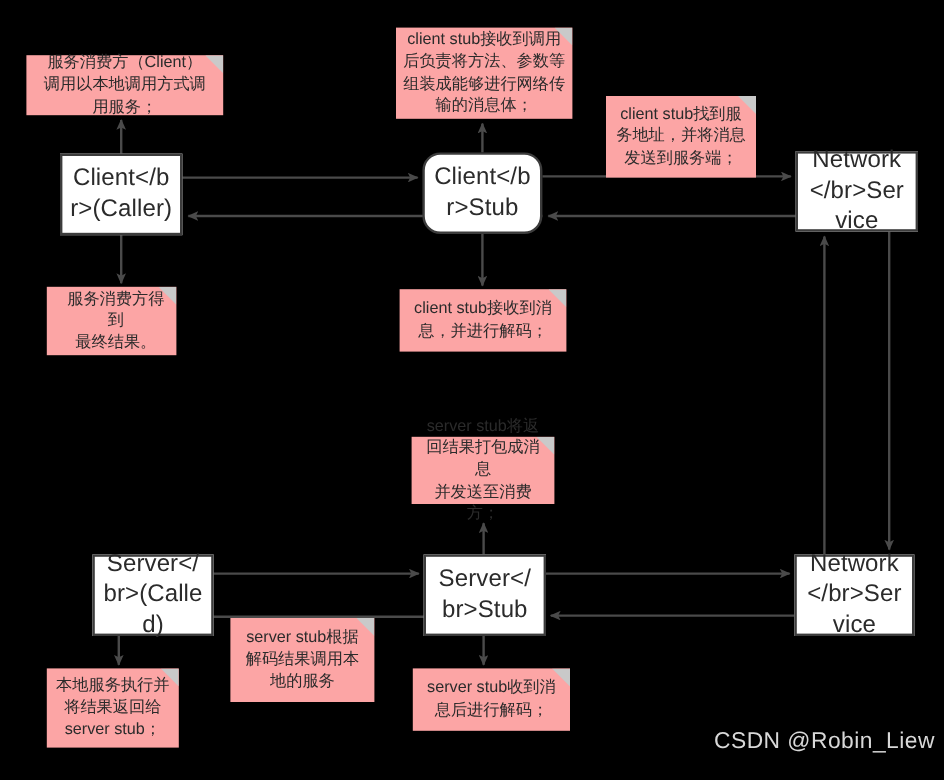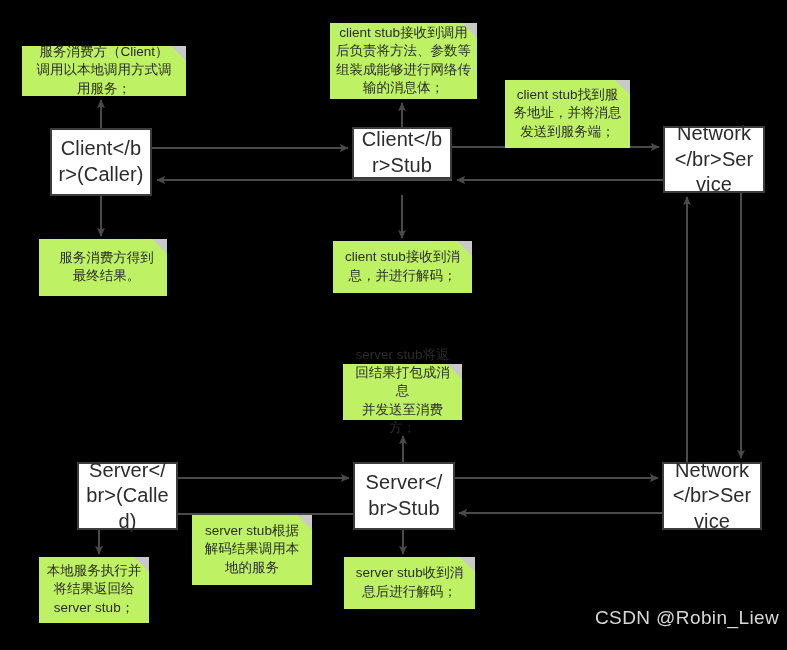--- a/index.html
+++ b/index.html
@@ -35,21 +35,21 @@
     color: #2b2b2b;
     font-size: 20px;
     line-height: 1.28;
     letter-spacing: 0.1px;
     white-space: pre-wrap;
     word-break: break-all;
     padding: 0 6px;
   }
   .note {
     position: absolute;
-    background: #bef264;
+    background: #fca5a5;
     box-sizing: border-box;
     color: #2b2b2b;
     font-size: 13.5px;
     line-height: 1.35;
     text-align: center;
     display: flex;
     align-items: center;
     justify-content: center;
     padding: 3px 6px 4px 6px;
     white-space: pre-wrap;
@@ -113,21 +113,21 @@
 
     <line x1="403" y1="530" x2="403" y2="554" stroke="#4a4a4a" stroke-width="2" marker-end="url(#arrowhead)"></line>
 
     <line x1="455" y1="478" x2="658" y2="478" stroke="#4a4a4a" stroke-width="2" marker-end="url(#arrowhead)"></line>
 
     <line x1="662" y1="513" x2="459" y2="513" stroke="#4a4a4a" stroke-width="2" marker-end="url(#arrowhead)"></line>
   </svg>
 
   <div class="node" style="left:50px; top:128px; width:102px; height:68px;">Client&lt;/br&gt;(Caller)</div>
 
-  <div class="node" style="left:352px; top:127px; width:100px; height:52px;">Client&lt;/br&gt;Stub</div>
+  <div class="node" style="left:352px; top:127px; width:100px; height:68px;border-radius:15px;">Client&lt;/br&gt;Stub</div>
 
   <div class="node" style="left:663px; top:126px; width:102px; height:67px;">Network&lt;/br&gt;Service</div>
 
   <div class="node" style="left:49px; top:462px; width:101px; height:68px;margin-left:28px;">Server&lt;/br&gt;(Called)</div>
 
   <div class="node" style="left:353px; top:462px; width:102px; height:68px;">Server&lt;/br&gt;Stub</div>
 
   <div class="node" style="left:662px; top:462px; width:100px; height:68px;">Network&lt;/br&gt;Service</div>
 
   <div class="note" style="left:22px; top:46px; width:164px; height:50px;">
@@ -145,21 +145,21 @@
 输的消息体；</span>
   </div>
 
   <div class="note" style="left:505px; top:80px; width:125px; height:68px;">
     <span class="fold"></span>
     <span>client stub找到服
 务地址，并将消息
 发送到服务端；</span>
   </div>
 
-  <div class="note" style="left:39px; top:239px; width:128px; height:57px;padding-left:13px;">
+  <div class="note" style="left:39px; top:239px; width:108px; height:57px;padding-left:13px;">
     <span class="fold"></span>
     <span>服务消费方得到
 最终结果。</span>
   </div>
 
   <div class="note" style="left:333px; top:241px; width:139px; height:52px;">
     <span class="fold"></span>
     <span>client stub接收到消
 息，并进行解码；</span>
   </div>

